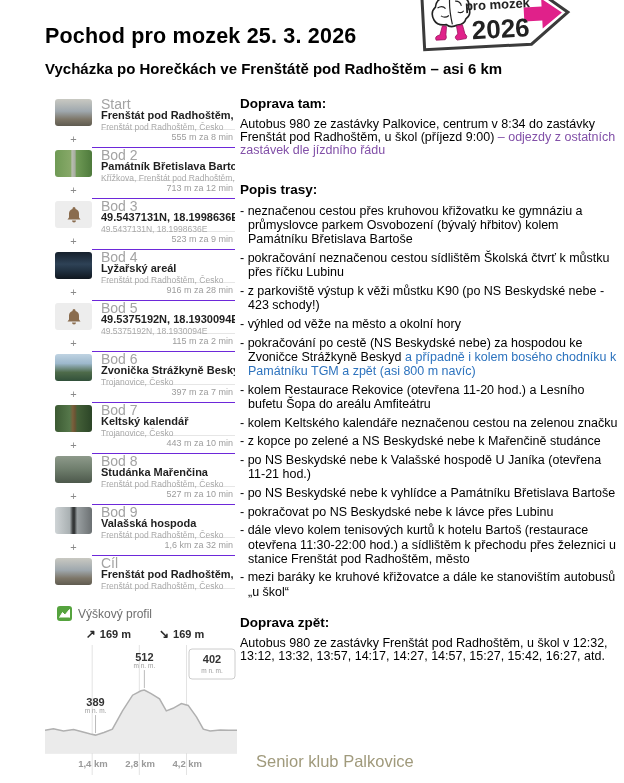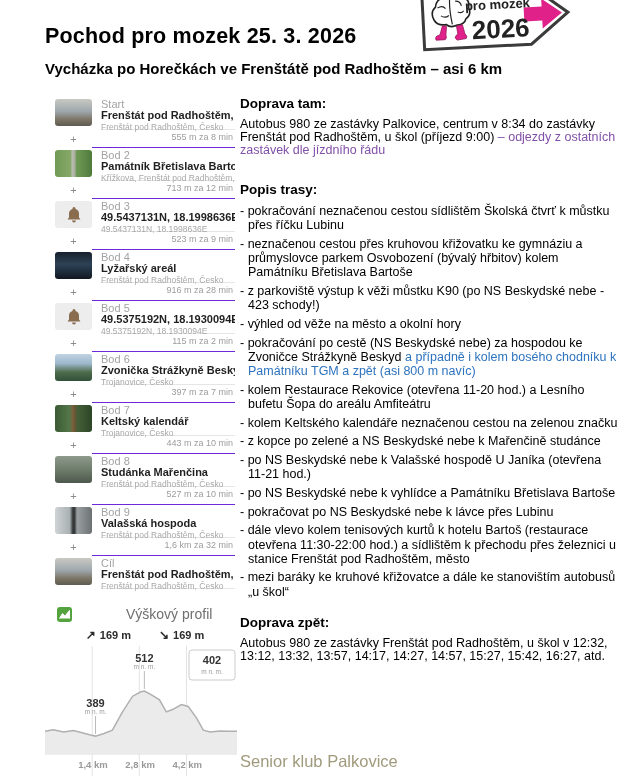--- a/index.html
+++ b/index.html
@@ -19,50 +19,50 @@
   .r-thumb{width:37px;height:27px;border-radius:3px;flex:none;overflow:hidden;position:relative;background:#ececec;}
   .thumb-town{background:linear-gradient(180deg,#c9c9c2 0%,#9fa8ae 45%,#7d7668 75%,#5f5b50 100%);}
   .thumb-monument{background:linear-gradient(90deg,#6f9a55 0%,#87a868 42%,#b9beb0 46%,#a8aca0 54%,#6f9a55 58%,#4e7a3c 100%);}
   .thumb-dark{background:linear-gradient(180deg,#16202c 0%,#2e4256 45%,#203040 70%,#10171f 100%);}
   .thumb-belltower{background:linear-gradient(180deg,#bfd3e2 0%,#9db8cc 35%,#4e6b4a 68%,#31503a 100%);}
   .thumb-forest{background:linear-gradient(90deg,#3c5a33 0%,#55774a 40%,#7a603c 48%,#6b5434 54%,#446038 60%,#2c4527 100%);}
   .thumb-spring{background:linear-gradient(180deg,#8e9a8b 0%,#6e7d6c 50%,#4c584b 100%);}
   .thumb-signpost{background:linear-gradient(90deg,#cfd4d6 0%,#a9b0b2 40%,#3a3d3e 48%,#2e3132 52%,#9aa0a2 60%,#6b7072 100%);}
   .thumb-bell{background:#ededed;display:flex;align-items:center;justify-content:center;}
   .r-text{flex:1;min-width:0;border-bottom:1px solid #e6e6e6;}
-  .r-label{font-size:11px;color:#a3a3a3;line-height:10px;}
+  .r-label{font-size:14px;color:#a3a3a3;line-height:10px;}
   .r-name{font-size:11px;font-weight:bold;color:#1f1f1f;line-height:12.5px;white-space:nowrap;overflow:hidden;}
   .r-loc{font-size:8.5px;color:#a8a8a8;line-height:10px;white-space:nowrap;overflow:hidden;}
   .r-gap{display:flex;align-items:center;height:15px;}
   .r-plus{width:37px;text-align:center;color:#8a8a8a;font-size:11px;line-height:11px;flex:none;cursor:pointer;}
   .r-distwrap{flex:1;border-bottom:1px solid #6d28d9;height:100%;display:flex;align-items:flex-start;justify-content:flex-end;}
   .r-dist{font-size:9px;color:#9c9c9c;padding-right:2px;}
 
   
   .profile-hdr{display:flex;align-items:center;gap:6px;margin:15px 0 6px 2px;}
   .p-icon{width:15px;height:15px;border-radius:3px;background:#55a33e;flex:none;display:flex;align-items:center;justify-content:center;}
-  .p-title{font-size:14px;color:#6f6f6f;margin-left:48px;}
+  .p-title{font-size:12px;color:#6f6f6f;}
   .updown{display:flex;justify-content:center;gap:28px;margin:6px 0 4px;-webkit-user-select:none;}
   .ud{font-size:11px;font-weight:bold;color:#2b2b2b;}
   .ud .arr{font-size:12px;margin-right:4px;}
   .chartwrap{margin-left:-10px;width:192px;}
 
   
   .content{position:absolute;left:240px;top:96px;width:380px;}
   .h3{font-size:13.5px;font-weight:bold;margin:0 0 7px;}
   .h3.gap1{margin-top:25px;}
   .h3.gap2{margin-top:16px;}
   .para{font-size:12.5px;line-height:13px;margin:0;}
   .bullets{list-style:none;margin:0;padding:0;}
   .bullets li{font-size:12.5px;line-height:14.2px;margin:0 0 4.5px;padding-left:8px;text-indent:-8px;}
   .bullets li::before{content:"- ";}
   .link-purple{color:#8250a8;cursor:pointer;}
   .link-blue{color:#2d73be;cursor:pointer;}
 
-  .footer{position:absolute;left:240px;top:752px;font-size:16.5px;color:#a09a7c;}
+  .footer{position:absolute;left:256px;top:752px;font-size:16.5px;color:#a09a7c;}
 </style>
 </head>
 <body>
 
 <div class="page">
 
   <div class="title">Pochod pro mozek 25. 3. 2026</div>
   <div class="subtitle">Vycházka po Horečkách ve Frenštátě pod Radhoštěm – asi 6 km</div>
 
   <div class="logo">
@@ -291,22 +291,22 @@
         </svg>
     </div>
   </aside>
 
   <main class="content">
     <div class="h3">Doprava tam:</div>
     <p class="para"><span>Autobus 980 ze zastávky Palkovice, centrum v 8:34 do zastávky Frenštát pod Radhoštěm, u škol (příjezd 9:00) </span><span class="link-purple">– odjezdy z ostatních zastávek dle jízdního řádu</span></p>
 
     <div class="h3 gap1">Popis trasy:</div>
     <ul class="bullets" id="bullets">
+        <li><span>neznačenou cestou přes kruhovou křižovatku ke gymnáziu a průmyslovce parkem Osvobození (bývalý hřbitov) kolem Památníku Břetislava Bartoše</span></li>
         <li><span>pokračování neznačenou cestou sídlištěm Školská čtvrť k můstku přes říčku Lubinu</span></li>
-        <li><span>neznačenou cestou přes kruhovou křižovatku ke gymnáziu a průmyslovce parkem Osvobození (bývalý hřbitov) kolem Památníku Břetislava Bartoše</span></li>
         <li><span>z parkoviště výstup k věži můstku K90 (po NS Beskydské nebe - 423 schody!)</span></li>
         <li><span>výhled od věže na město a okolní hory</span></li>
         <li><span>pokračování po cestě (NS Beskydské nebe) za hospodou ke Zvoničce Strážkyně Beskyd </span><span class="link-blue">a případně i kolem bosého chodníku k Památníku TGM a zpět (asi 800 m navíc)</span></li>
         <li><span>kolem Restaurace Rekovice (otevřena 11-20 hod.) a Lesního bufetu Šopa do areálu Amfiteátru</span></li>
         <li><span>kolem Keltského kalendáře neznačenou cestou na zelenou značku</span></li>
         <li><span>z kopce po zelené a NS Beskydské nebe k Mařenčině studánce</span></li>
         <li><span>po NS Beskydské nebe k Valašské hospodě U Janíka (otevřena 11-21 hod.)</span></li>
         <li><span>po NS Beskydské nebe k vyhlídce a Památníku Břetislava Bartoše</span></li>
         <li><span>pokračovat po NS Beskydské nebe k lávce přes Lubinu</span></li>
         <li><span>dále vlevo kolem tenisových kurtů k hotelu Bartoš (restaurace otevřena 11:30-22:00 hod.) a sídlištěm k přechodu přes železnici u stanice Frenštát pod Radhoštěm, město</span></li>

